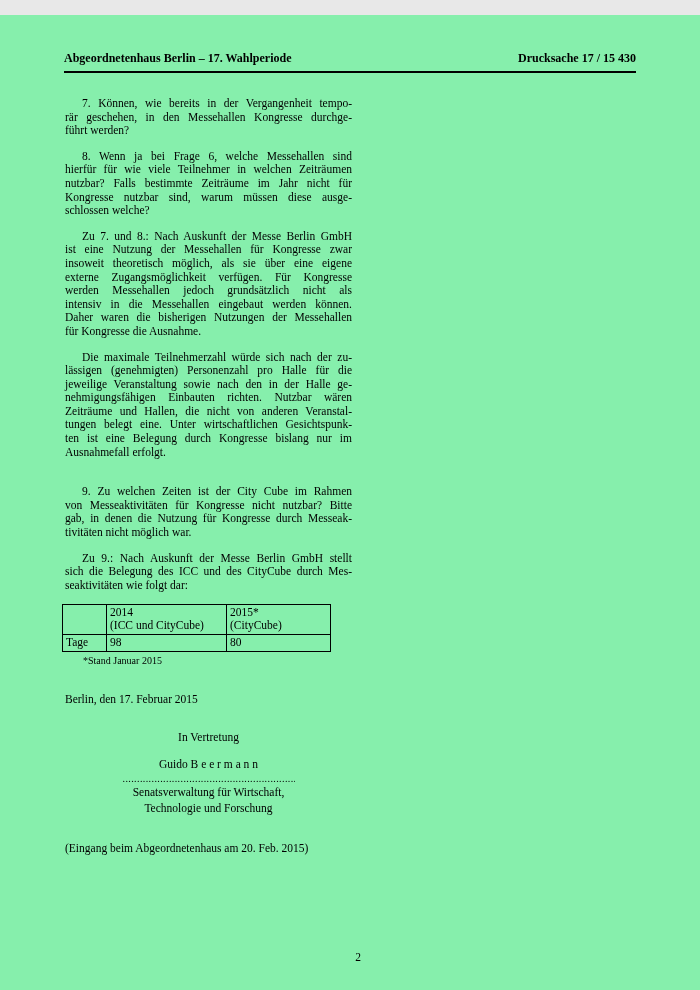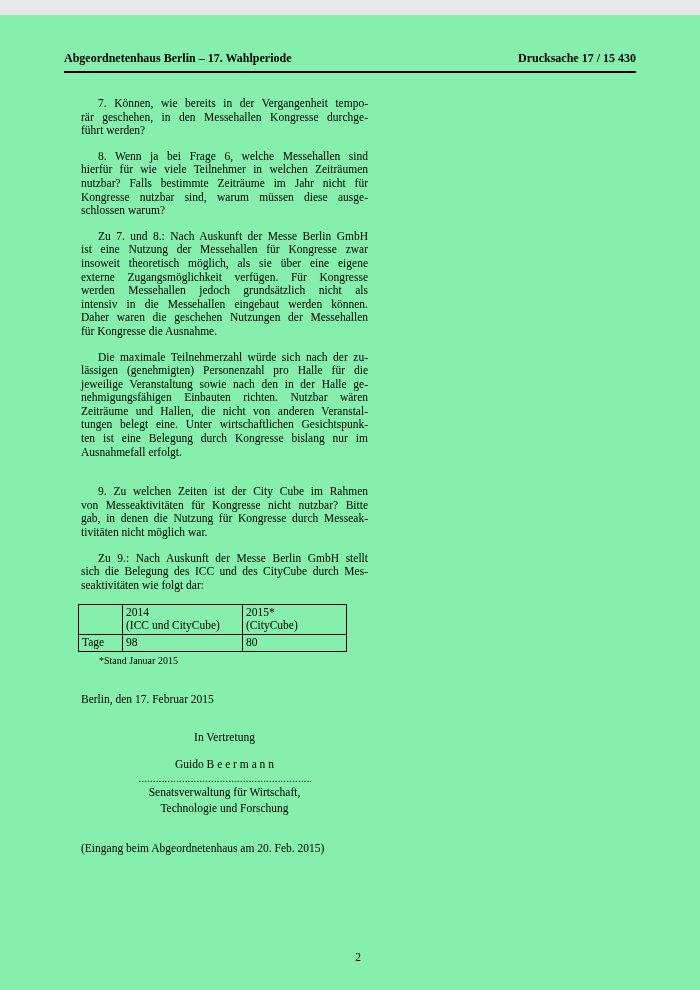--- a/index.html
+++ b/index.html
@@ -33,21 +33,21 @@
     position: absolute;
     left: 64px;
     top: 56px;
     width: 572px;
     height: 2px;
     background: #000000;
   }
   
   .column {
     position: absolute;
-    left: 81px;
+    left: 65px;
     top: 82px;
     width: 287px;
     font-size: 11.5px;
     line-height: 13.6px;
   }
   .para { margin: 0 0 12px 0; }
   .para.extra-gap { margin-top: 26px; }
   .para .line {
     text-align: justify;
     text-align-last: justify;
@@ -119,30 +119,30 @@
         <div class="para">
           <div class="line first">7.  Können, wie bereits in der Vergangenheit tempo-</div>
           <div class="line">rär geschehen, in den Messehallen Kongresse durchge-</div>
           <div class="line last">führt werden?</div>
         </div>
         <div class="para">
           <div class="line first">8.  Wenn ja bei Frage 6, welche Messehallen sind</div>
           <div class="line">hierfür für wie viele Teilnehmer in welchen Zeiträumen</div>
           <div class="line">nutzbar? Falls bestimmte Zeiträume im Jahr nicht für</div>
           <div class="line">Kongresse nutzbar sind, warum müssen diese ausge-</div>
-          <div class="line last">schlossen warum?</div>
+          <div class="line last">schlossen welche?</div>
         </div>
         <div class="para">
           <div class="line first">Zu 7. und 8.: Nach Auskunft der  Messe Berlin GmbH</div>
           <div class="line">ist eine Nutzung der Messehallen für Kongresse zwar</div>
           <div class="line">insoweit theoretisch möglich, als sie über eine eigene</div>
           <div class="line">externe Zugangsmöglichkeit verfügen. Für Kongresse</div>
           <div class="line">werden Messehallen jedoch grundsätzlich nicht als</div>
           <div class="line">intensiv in die Messehallen eingebaut werden können.</div>
-          <div class="line">Daher waren die geschehen Nutzungen der Messehallen</div>
+          <div class="line">Daher waren die bisherigen Nutzungen der Messehallen</div>
           <div class="line last">für Kongresse die Ausnahme.</div>
         </div>
         <div class="para">
           <div class="line first">Die maximale Teilnehmerzahl würde sich nach der zu-</div>
           <div class="line">lässigen (genehmigten) Personenzahl pro Halle für die</div>
           <div class="line">jeweilige Veranstaltung sowie nach den in der Halle ge-</div>
           <div class="line">nehmigungsfähigen Einbauten richten. Nutzbar wären</div>
           <div class="line">Zeiträume und Hallen, die nicht von anderen Veranstal-</div>
           <div class="line">tungen belegt eine. Unter wirtschaftlichen Gesichtspunk-</div>
           <div class="line">ten ist eine Belegung durch Kongresse bislang nur im</div>

